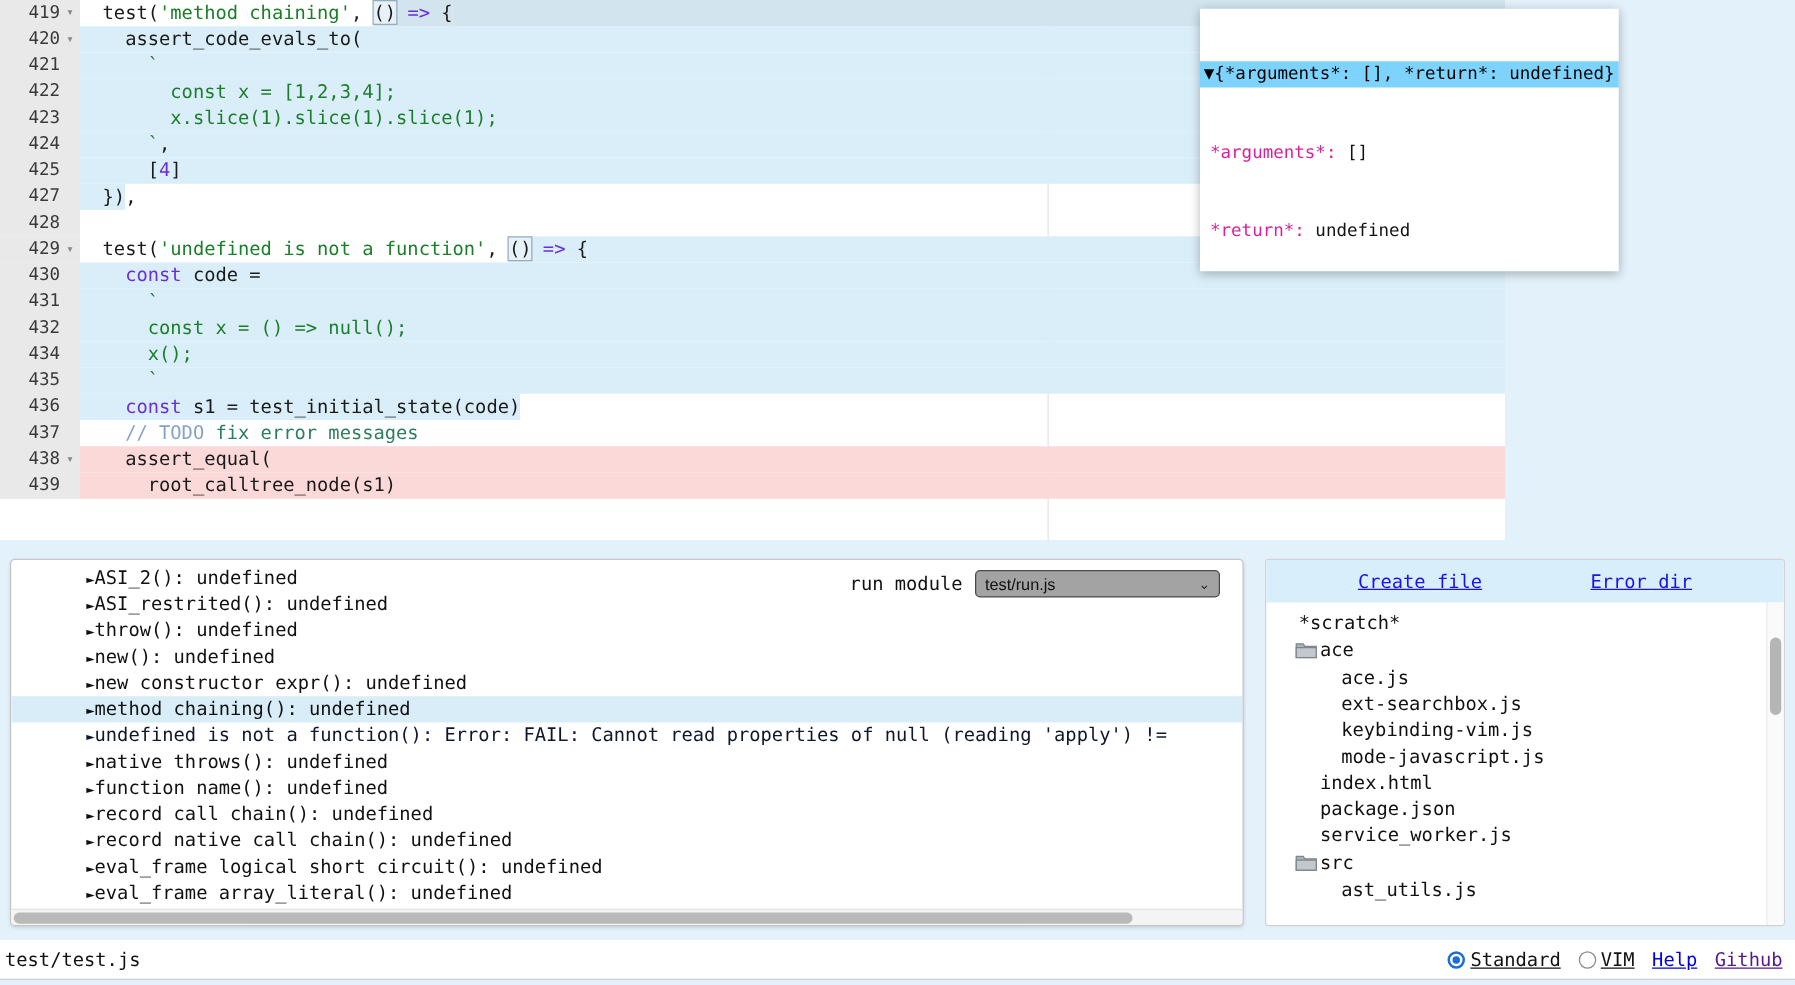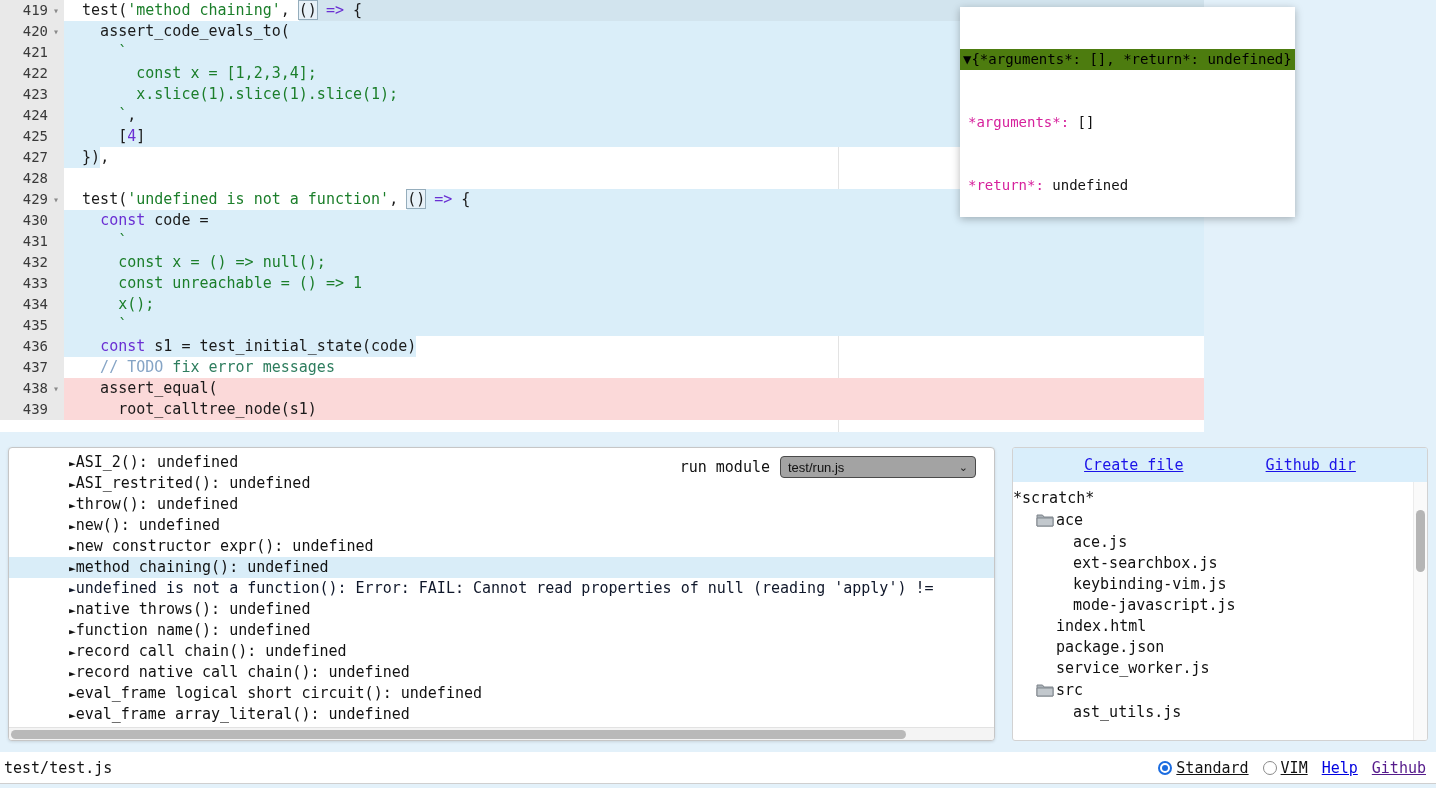--- a/index.html
+++ b/index.html
@@ -24,21 +24,21 @@
   .tok-k { color:#6a2fd3; }
   .tok-n { color:#6a2fd3; }
   .tok-c1 { color:#85a4c5; }
   .tok-c2 { color:#2e7d5e; }
   .tok-x { color:#1a1a1a; outline:1px solid #95adbc; background:#e7f1f8; }
   #editor-vscroll { position:absolute; right:8px; top:88px; width:9px; height:30px; border-radius:5px; background:#b9b9b9; z-index:5; }
 
   
   #tooltip { position:absolute; left:960px; top:7px; background:#ffffff; z-index:20;
              box-shadow:0 2px 8px rgba(0,0,0,.28); font-size:14px; line-height:21px; white-space:pre; }
-  #tooltip .tt-head { background:#4d7c0f; color:#000; padding:0 3px; }
+  #tooltip .tt-head { background:#7dd3fc; color:#000; padding:0 3px; }
   #tooltip .tt-row { padding:0 3px 0 8px; }
   #tooltip .tt-key { color:#d6219c; }
   #tooltip .tt-val { color:#111; }
 
   
   #results-panel { position:absolute; left:8px; top:447px; width:987px; height:294px; background:#fff;
                    border:1px solid #c6c6c6; border-radius:4px; box-shadow:0 1px 3px rgba(0,0,0,.12); overflow:hidden; }
   #results-list { position:absolute; left:0; top:4px; right:0; bottom:14px; overflow:hidden; }
   .ritem { height:21px; line-height:21px; font-size:15px; white-space:pre; padding-left:60px; color:#111; }
   .ritem .tri { font-size:11px; }
@@ -93,21 +93,20 @@
       <div class="line row-b"><div class="gutter"><span class="num">422</span><span class="fold"></span></div><div class="code"><span class="seg"><span class="seg tok-s">        const x = [1,2,3,4];</span></span><div class="fill"></div></div></div>
       <div class="line row-b"><div class="gutter"><span class="num">423</span><span class="fold"></span></div><div class="code"><span class="seg"><span class="seg tok-s">        x.slice(1).slice(1).slice(1);</span></span><div class="fill"></div></div></div>
       <div class="line row-b"><div class="gutter"><span class="num">424</span><span class="fold"></span></div><div class="code"><span class="seg"><span class="seg tok-s">      `</span><span class="seg tok-d">,</span></span><div class="fill"></div></div></div>
       <div class="line row-b"><div class="gutter"><span class="num">425</span><span class="fold"></span></div><div class="code"><span class="seg"><span class="seg tok-d">      [</span><span class="seg tok-n">4</span><span class="seg tok-d">]</span></span><div class="fill"></div></div></div>
       <div class="line"><div class="gutter"><span class="num">427</span><span class="fold"></span></div><div class="code"><span class="seg seg-b"><span class="seg tok-d">  })</span></span><span class="seg"><span class="seg tok-d">,</span></span><div class="fill"></div></div></div>
       <div class="line"><div class="gutter"><span class="num">428</span><span class="fold"></span></div><div class="code"><span class="seg"></span><div class="fill"></div></div></div>
       <div class="line"><div class="gutter"><span class="num">429</span><span class="fold">▾</span></div><div class="code"><span class="seg"><span class="seg tok-d">  test(</span><span class="seg tok-s">'undefined is not a function'</span><span class="seg tok-d">, </span></span><span class="seg seg-b"><span class="seg tok-x">()</span><span class="seg tok-d"> </span><span class="seg tok-k">=&gt;</span><span class="seg tok-d"> {</span></span><div class="fill fill-b"></div></div></div>
       <div class="line row-b"><div class="gutter"><span class="num">430</span><span class="fold"></span></div><div class="code"><span class="seg"><span class="seg tok-d">    </span><span class="seg tok-k">const</span><span class="seg tok-d"> code =</span></span><div class="fill"></div></div></div>
       <div class="line row-b"><div class="gutter"><span class="num">431</span><span class="fold"></span></div><div class="code"><span class="seg"><span class="seg tok-s">      `</span></span><div class="fill"></div></div></div>
       <div class="line row-b"><div class="gutter"><span class="num">432</span><span class="fold"></span></div><div class="code"><span class="seg"><span class="seg tok-s">      const x = () =&gt; null();</span></span><div class="fill"></div></div></div>
-      <div class="line row-b"><div class="gutter"><span class="num">433</span><span class="fold"></span></div><div class="code"><span class="seg"><span class="seg tok-s">      const unreachable = () =&gt; 1</span></span><div class="fill"></div></div></div>
       <div class="line row-b"><div class="gutter"><span class="num">434</span><span class="fold"></span></div><div class="code"><span class="seg"><span class="seg tok-s">      x();</span></span><div class="fill"></div></div></div>
       <div class="line row-b"><div class="gutter"><span class="num">435</span><span class="fold"></span></div><div class="code"><span class="seg"><span class="seg tok-s">      `</span></span><div class="fill"></div></div></div>
       <div class="line"><div class="gutter"><span class="num">436</span><span class="fold"></span></div><div class="code"><span class="seg seg-b"><span class="seg tok-d">    </span><span class="seg tok-k">const</span><span class="seg tok-d"> s1 = test_initial_state(code)</span></span><div class="fill"></div></div></div>
       <div class="line"><div class="gutter"><span class="num">437</span><span class="fold"></span></div><div class="code"><span class="seg"><span class="seg tok-c1">    // TODO</span><span class="seg tok-c2"> fix error messages</span></span><div class="fill"></div></div></div>
       <div class="line row-p"><div class="gutter"><span class="num">438</span><span class="fold">▾</span></div><div class="code"><span class="seg"><span class="seg tok-d">    assert_equal(</span></span><div class="fill"></div></div></div>
       <div class="line row-p"><div class="gutter"><span class="num">439</span><span class="fold"></span></div><div class="code"><span class="seg"><span class="seg tok-d">      root_calltree_node(s1)</span></span><div class="fill"></div></div></div>
     </div>
   <div id="editor-vscroll"></div>
 </div>
 
@@ -141,24 +140,24 @@
       <div class="ritem"><span class="tri">►</span><span>eval_frame array_literal(): undefined</span></div>
     </div>
   <div id="results-hscroll">
     <div class="thumb"></div>
   </div>
 </div>
 
 <div id="tree-panel">
   <div id="tree-header">
     <a href="#">Create file</a>
-    <a href="#">Github dir</a>
+    <a href="#">Error dir</a>
   </div>
   <div id="tree-body">
-      <div class="titem f-scratch" style=""><span>*scratch*</span></div>
+      <div class="titem f-scratch" style="padding-left: 26px;"><span>*scratch*</span></div>
       <div class="titem f-folder" style="padding-left: 23px;"><span class="folder-ico"><svg width="18" height="14" viewBox="0 0 18 14">
             <path d="M1 2 h5.5 l1.5 2 H17 v9 H1 z" fill="#aab1b7" stroke="#7e858c" stroke-width="1"></path>
             <path d="M1 5 h16 v8 H1 z" fill="#c2c8cd" stroke="#7e858c" stroke-width="1"></path>
           </svg></span><span>ace</span></div>
       <div class="titem f-file" style="padding-left: 60px;"><span>ace.js</span></div>
       <div class="titem f-file" style="padding-left: 60px;"><span>ext-searchbox.js</span></div>
       <div class="titem f-file" style="padding-left: 60px;"><span>keybinding-vim.js</span></div>
       <div class="titem f-file" style="padding-left: 60px;"><span>mode-javascript.js</span></div>
       <div class="titem f-file" style="padding-left: 43px;"><span>index.html</span></div>
       <div class="titem f-file" style="padding-left: 43px;"><span>package.json</span></div>

